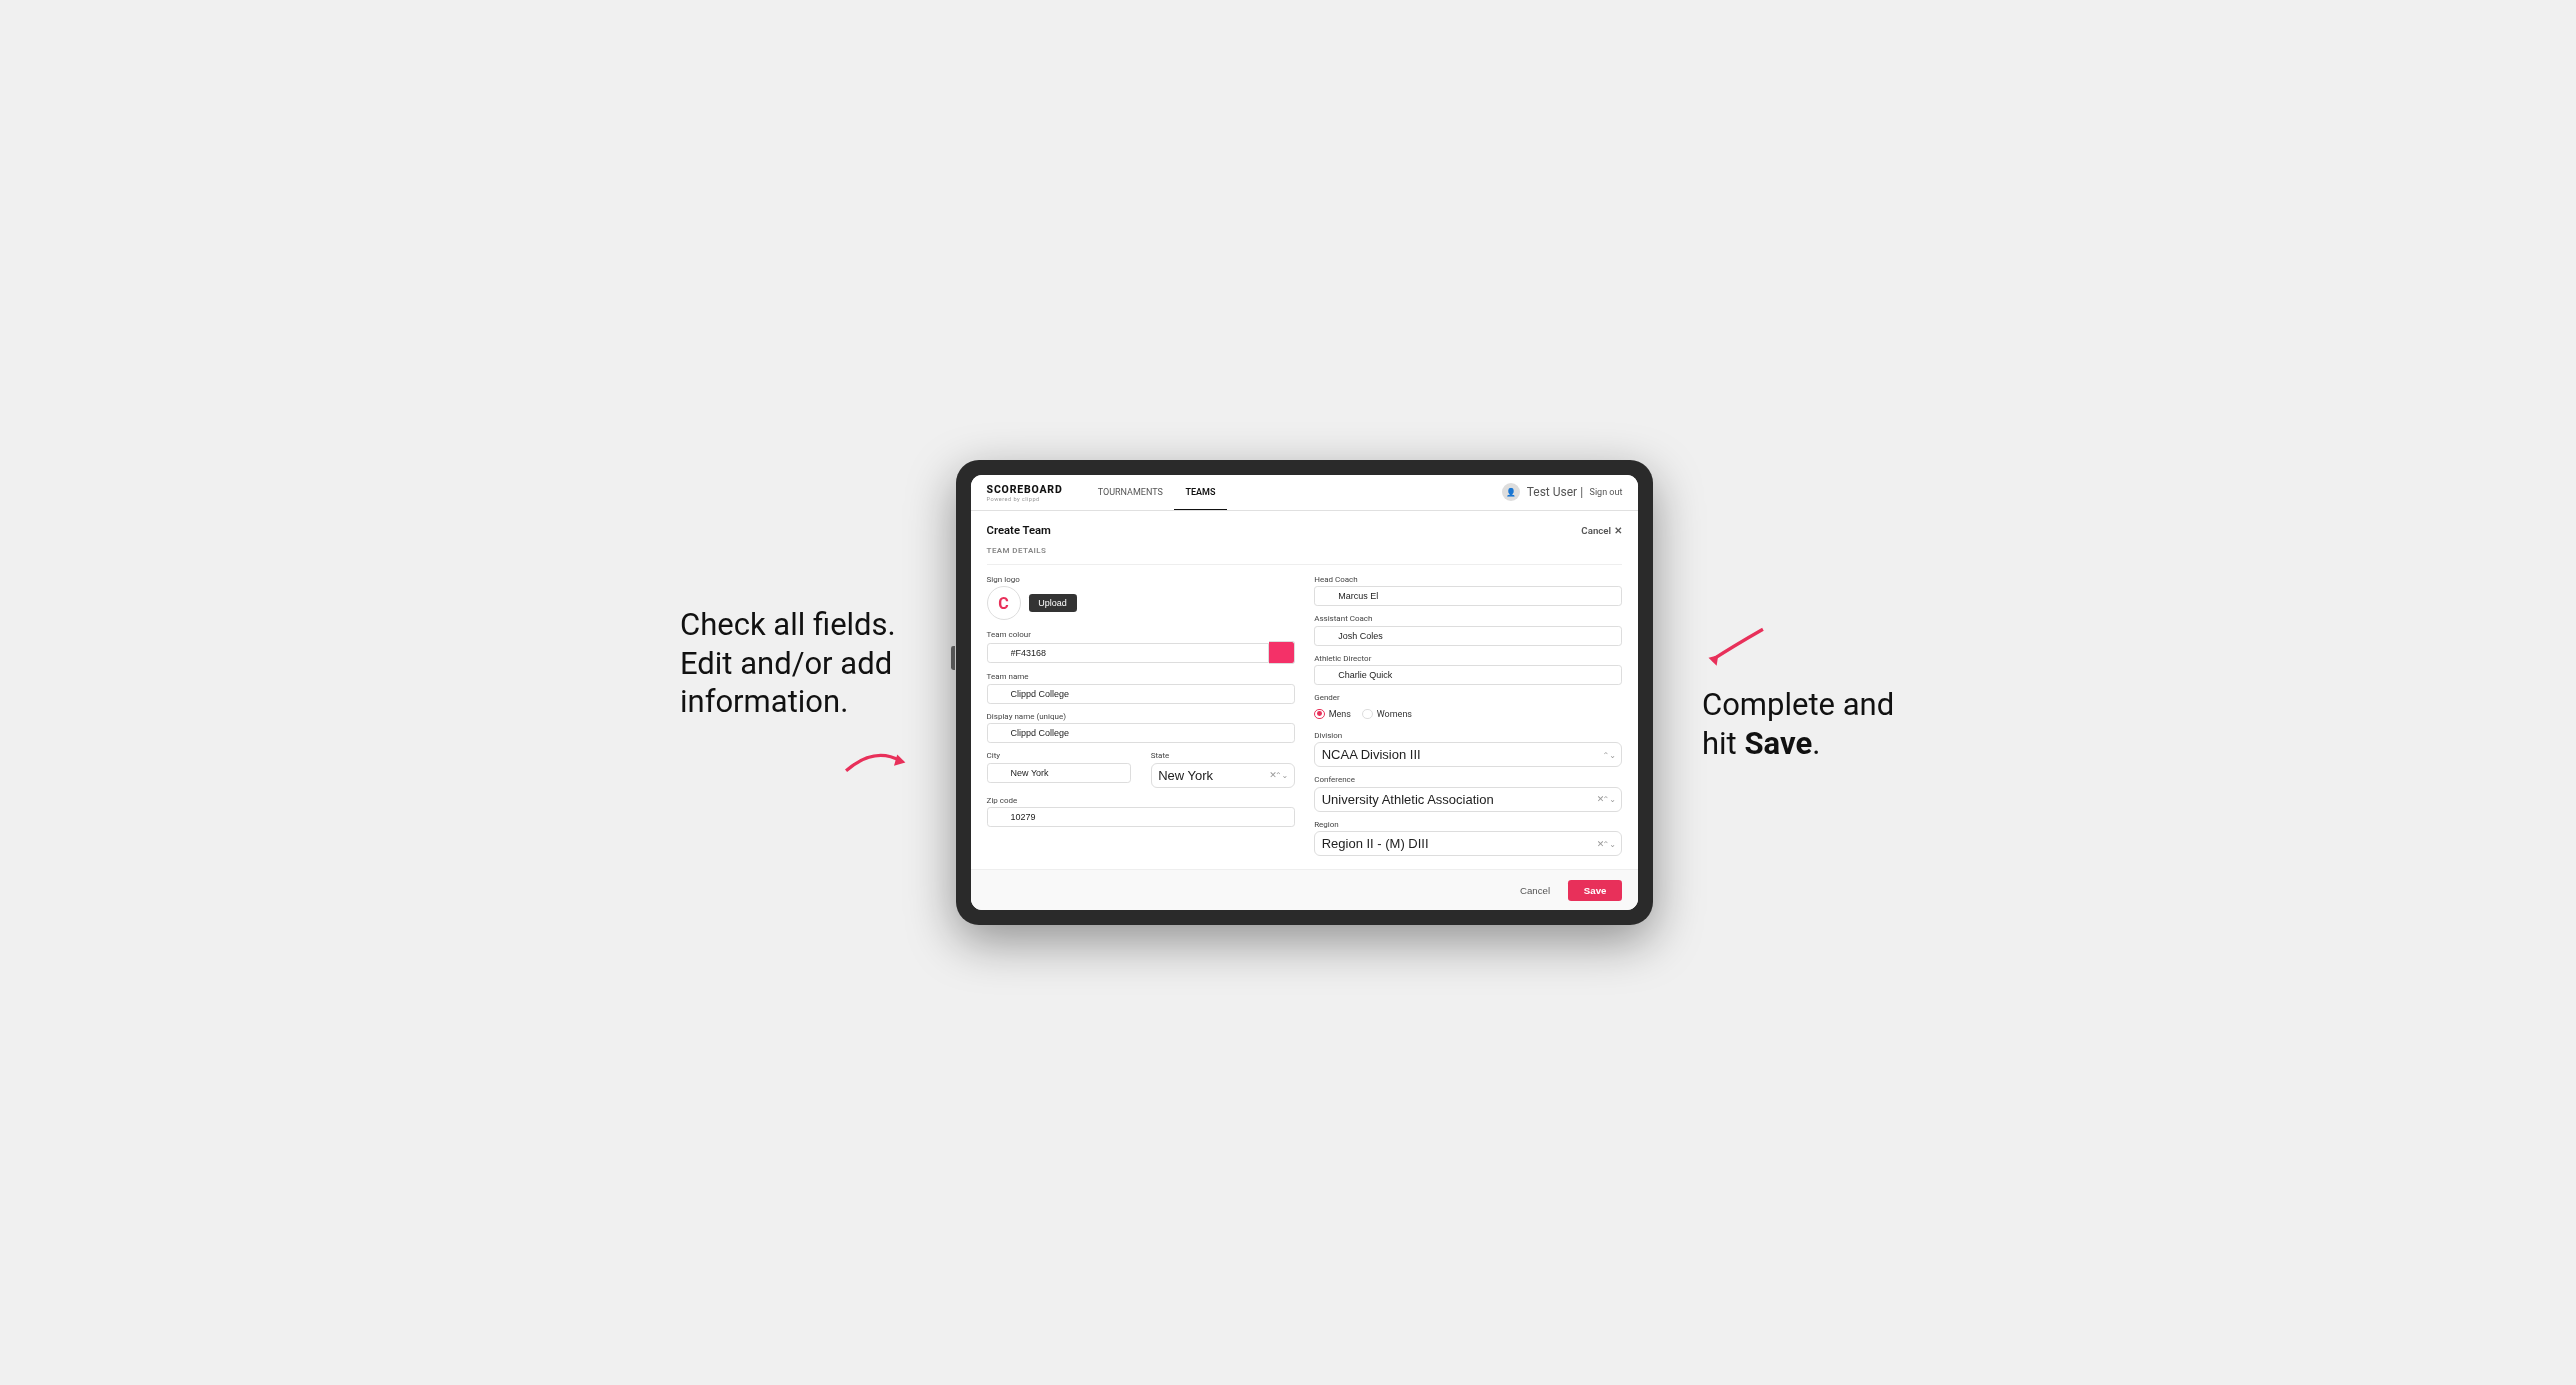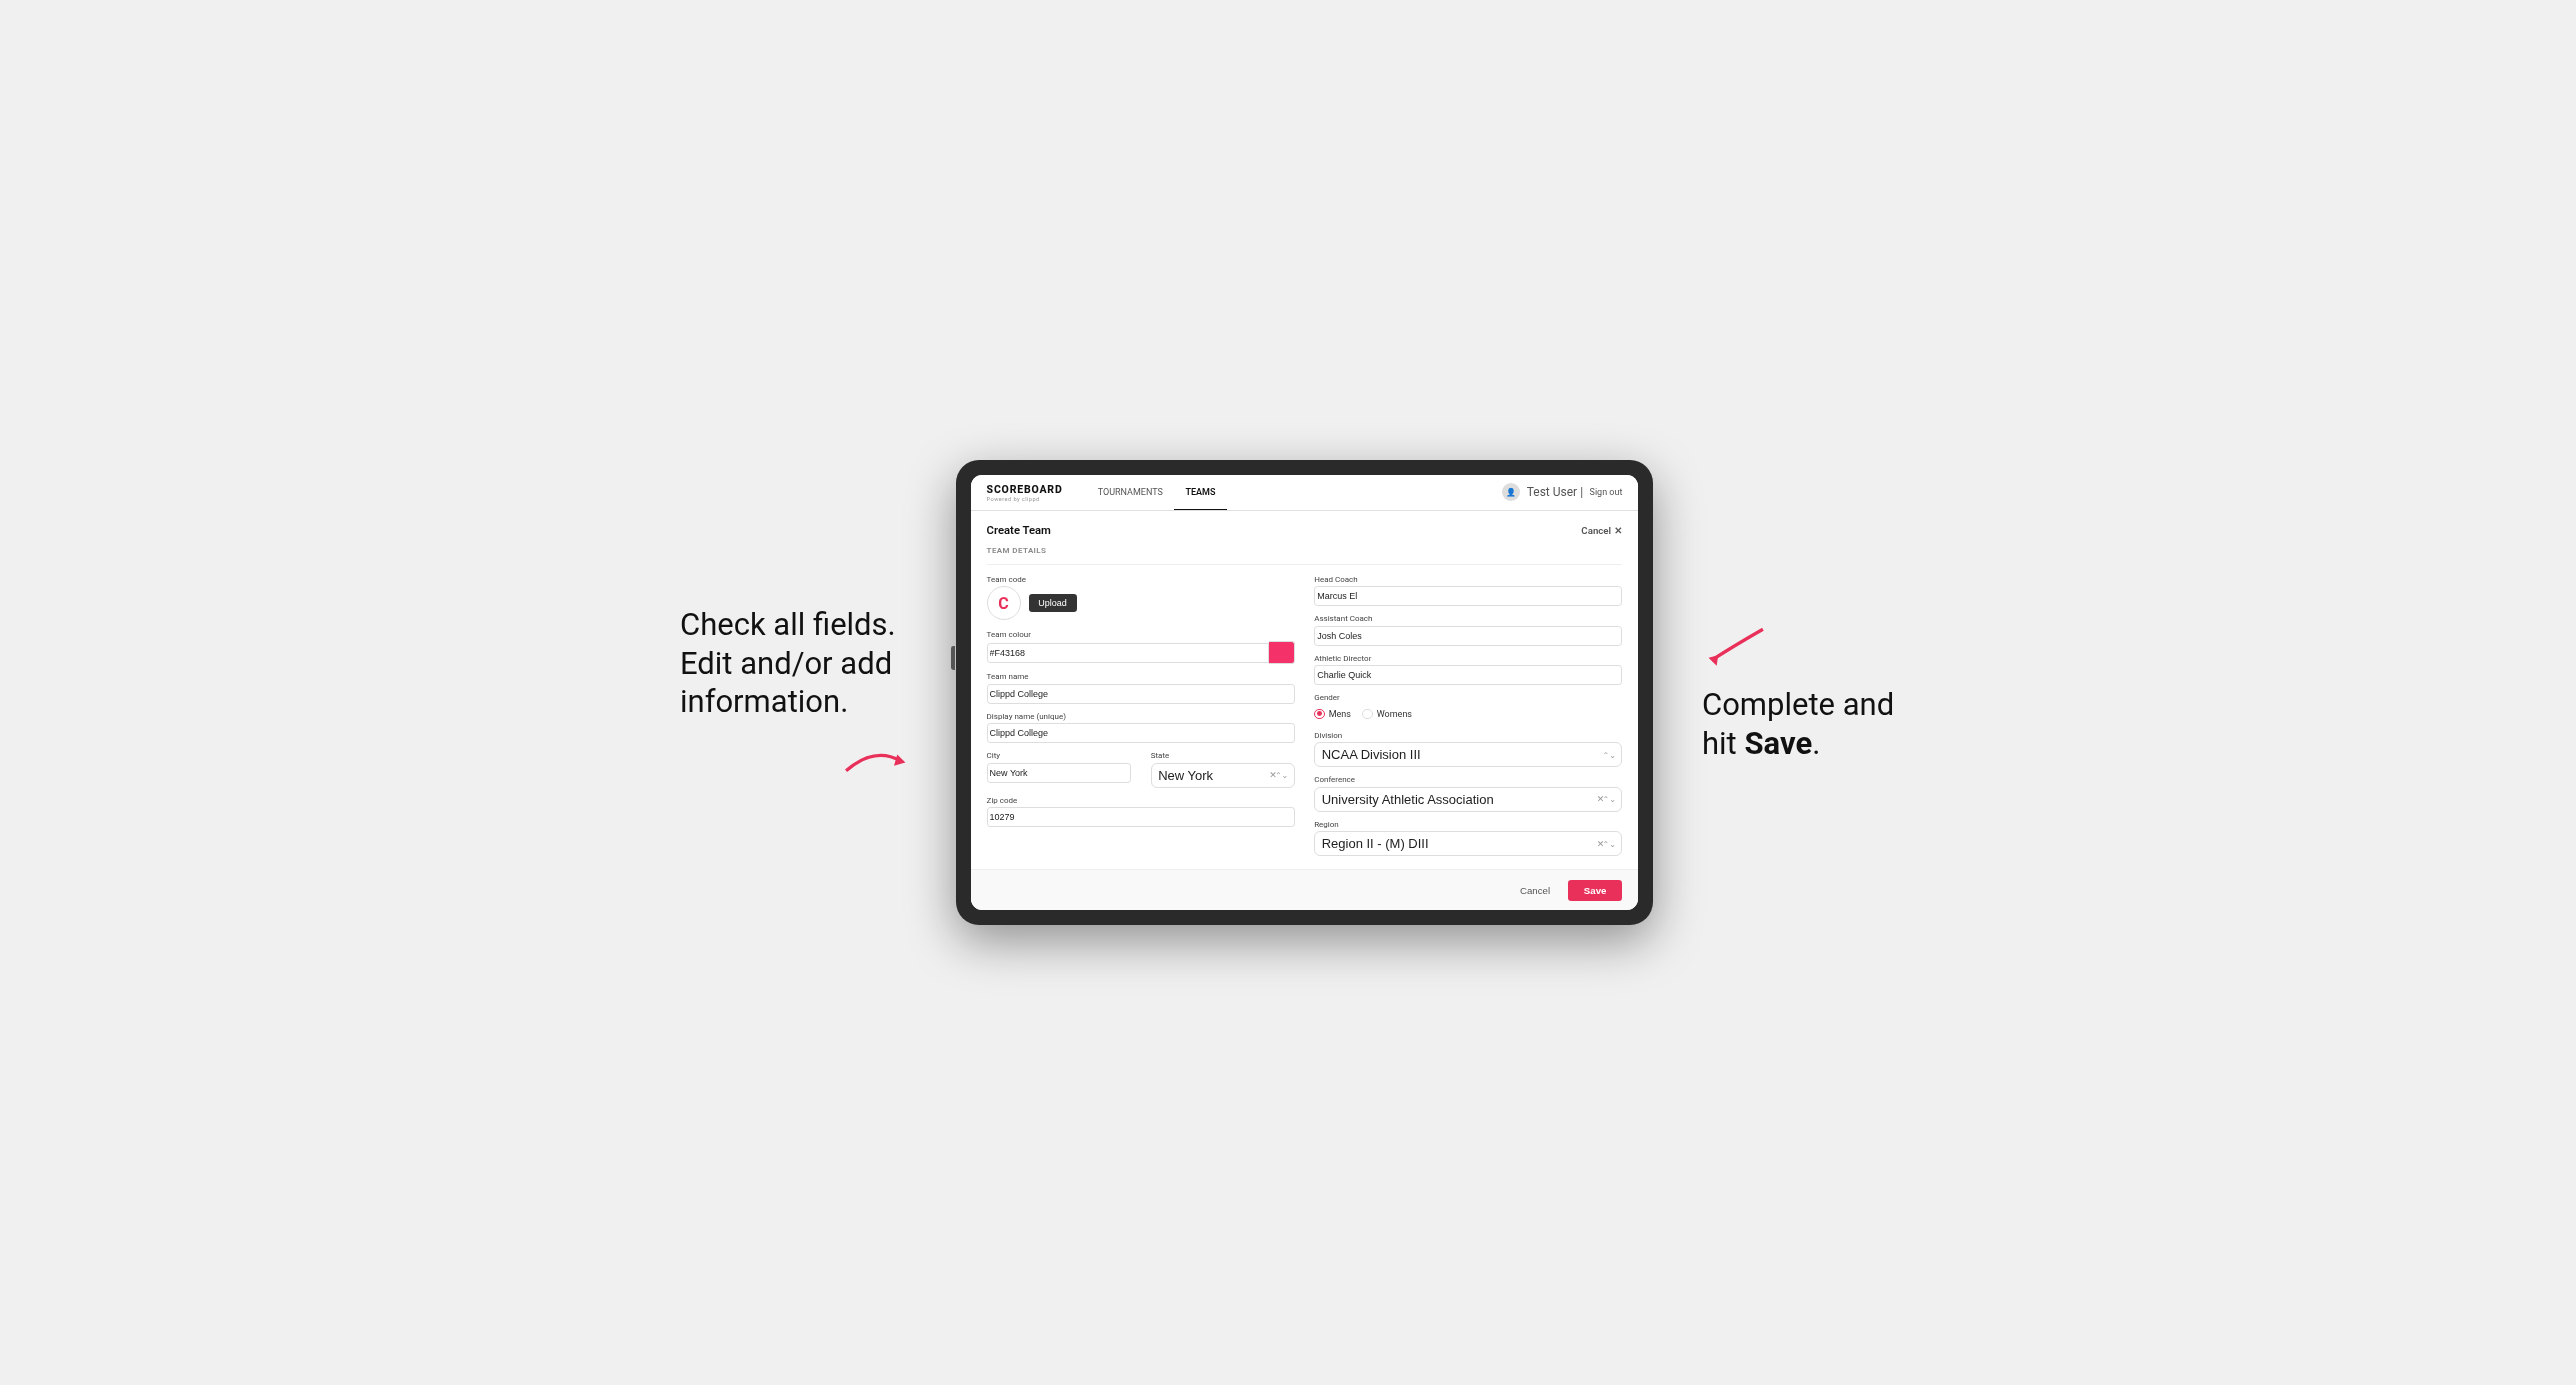--- a/index.html
+++ b/index.html
@@ -174,21 +174,21 @@
     }
 
     .form-label {
       font-size: 8px;
       color: #444;
     }
 
     .form-input {
       border: 0.8px solid #ddd;
       border-radius: 3.2px;
-      padding: 4px 2px;
+      padding: 4px 23px;
       font-size: 9px;
       color: #222;
       outline: none;
       width: 100%;
     }
 
     
     .logo-area {
       display: flex;
       align-items: center;
@@ -406,21 +406,21 @@
           </div>
         </div>
 
         <div class="section-label">TEAM DETAILS</div>
 
         <div class="form-grid">
 
           <div class="form-col">
 
             <div class="form-group">
-              <label class="form-label">Team code</label>
+              <label class="form-label">Sign logo</label>
               <div class="logo-area">
                 <div class="logo-circle">
                   <span>C</span>
                 </div>
                 <button class="upload-btn">Upload</button>
               </div>
             </div>
 
             <div class="form-group">
               <label class="form-label">Team colour</label>

